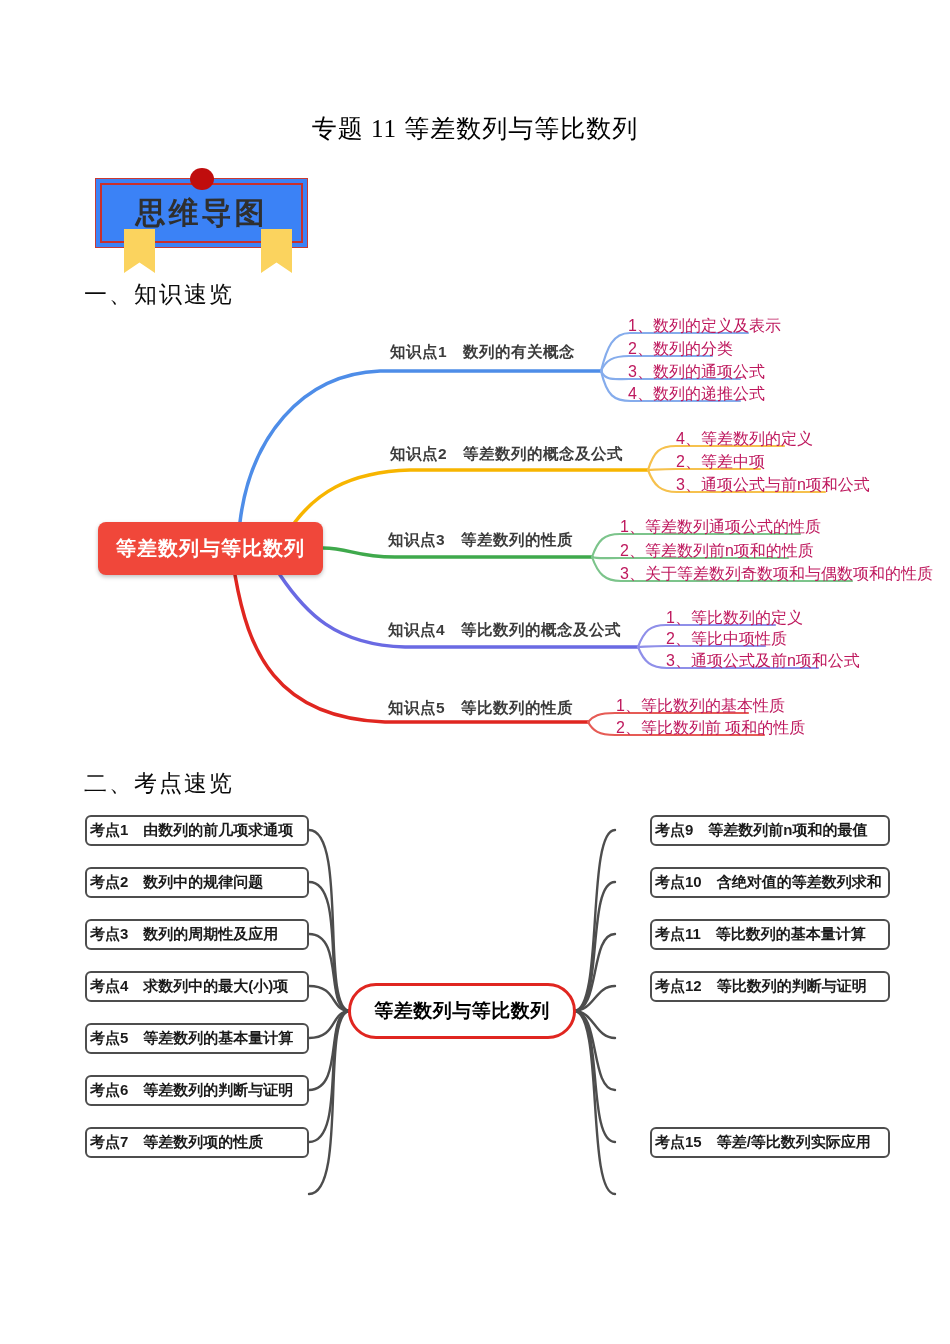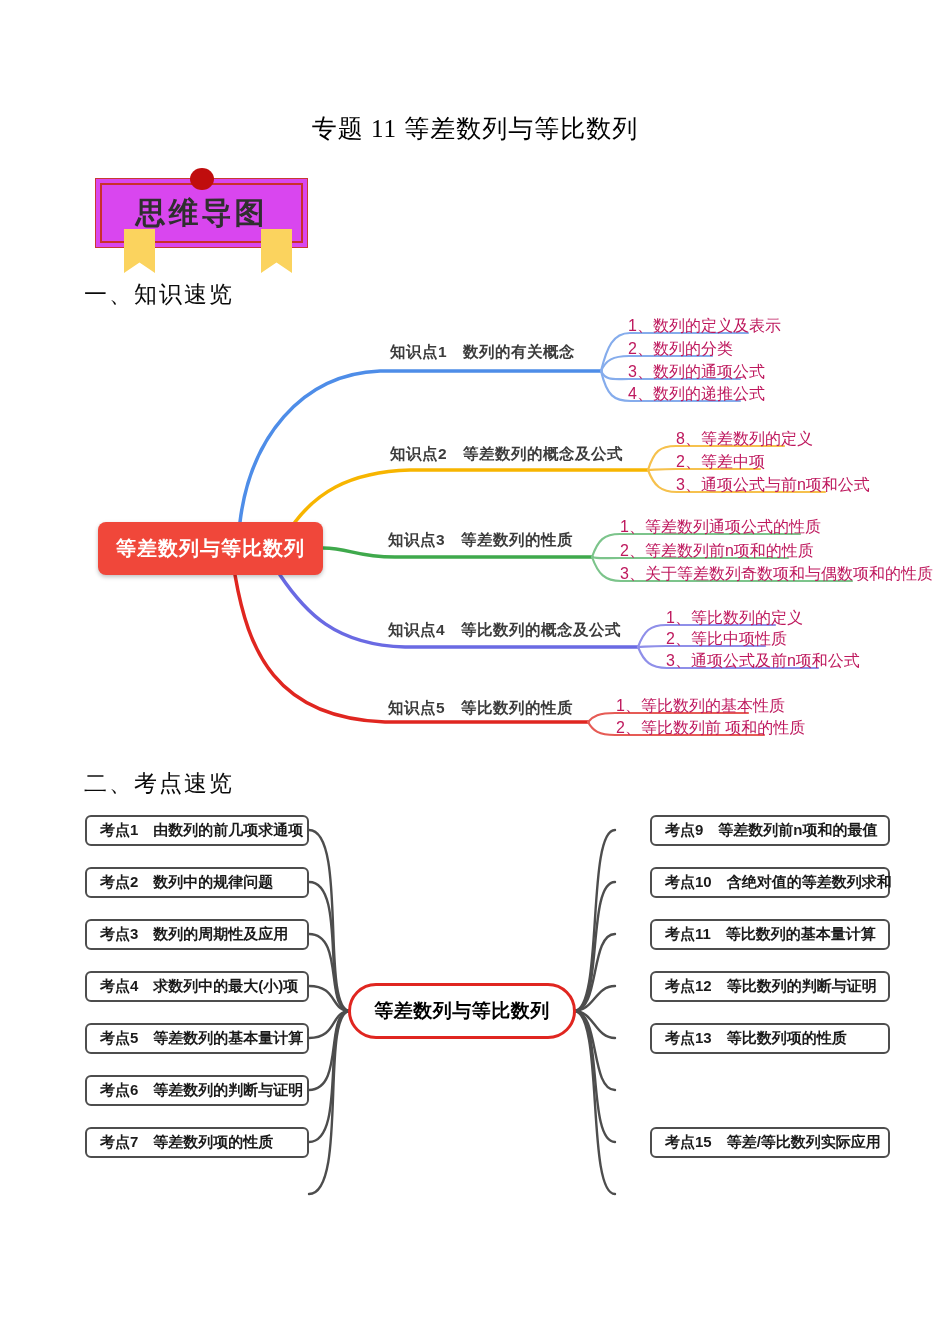--- a/index.html
+++ b/index.html
@@ -13,21 +13,21 @@
   .doc-title {
     position: absolute; top: 112px; left: 0; width: 950px;
     text-align: center;
     font-family: "Liberation Serif", serif;
     font-size: 25px; color: #000; font-weight: 500;
     letter-spacing: 1px;
   }
   
   .badge {
     position: absolute; left: 95px; top: 178px; width: 213px; height: 70px;
-    border: 1.5px solid #c93a32; background: #d946ef;
+    border: 1.5px solid #c93a32; background: #3b82f6;
   }
   .badge-inner {
     position: absolute; inset: 4px; border: 2.5px solid #c9302c;
     display: flex; align-items: center; justify-content: center;
   }
   .badge-text {
     font-size: 30px; font-weight: 700; color: #2f2f2f; letter-spacing: 3px;
   }
   .badge-dot {
     position: absolute; left: 50%; top: -11px; width: 24px; height: 22px;
@@ -63,21 +63,21 @@
     letter-spacing: .5px; white-space: nowrap;
   }
   .subitem {
     position: absolute; font-size: 16px; color: #be185d; white-space: nowrap;
   }
   
   .map2 { position: absolute; left: 0; top: 800px; width: 950px; height: 436px; }
   .kbox {
     position: absolute; height: 31px; background: #fff;
     border: 2.5px solid #4d4d4d; border-radius: 6px;
-    display: flex; align-items: center; padding-left: 13px;
+    display: flex; align-items: center; padding-left: 3px;
     font-size: 15px; font-weight: 700; color: #1a1a1a; white-space: nowrap;
     z-index: 2;
   }
   .kbox.left  { left: 85px;  width: 224px; }
   .kbox.right { left: 650px; width: 240px; }
   .pill {
     position: absolute; left: 348px; top: 183px; width: 228px; height: 56px;
     background: #fff; border: 3.5px solid #e02620; border-radius: 28px;
     display: flex; align-items: center; justify-content: center;
     font-size: 19px; font-weight: 700; color: #000; letter-spacing: .5px;
@@ -136,21 +136,21 @@
   <div class="branch-label" style="left:390px; top:144px">知识点2　等差数列的概念及公式</div>
   <div class="branch-label" style="left:388px; top:230px">知识点3　等差数列的性质</div>
   <div class="branch-label" style="left:388px; top:320px">知识点4　等比数列的概念及公式</div>
   <div class="branch-label" style="left:388px; top:398px">知识点5　等比数列的性质</div>
 
   <div class="subitem" style="left:628px; top:16px">1、数列的定义及表示</div>
   <div class="subitem" style="left:628px; top:39px">2、数列的分类</div>
   <div class="subitem" style="left:628px; top:62px">3、数列的通项公式</div>
   <div class="subitem" style="left:628px; top:84px">4、数列的递推公式</div>
 
-  <div class="subitem" style="left:676px; top:129px">8、等差数列的定义</div>
+  <div class="subitem" style="left:676px; top:129px">4、等差数列的定义</div>
   <div class="subitem" style="left:676px; top:152px">2、等差中项</div>
   <div class="subitem" style="left:676px; top:175px">3、通项公式与前n项和公式</div>
 
   <div class="subitem" style="left:620px; top:217px">1、等差数列通项公式的性质</div>
   <div class="subitem" style="left:620px; top:241px">2、等差数列前n项和的性质</div>
   <div class="subitem" style="left:620px; top:264px">3、关于等差数列奇数项和与偶数项和的性质</div>
 
   <div class="subitem" style="left:666px; top:308px">1、等比数列的定义</div>
   <div class="subitem" style="left:666px; top:329px">2、等比中项性质</div>
   <div class="subitem" style="left:666px; top:351px">3、通项公式及前n项和公式</div>
@@ -190,15 +190,14 @@
   <div class="kbox left" style="top:119px">考点3　数列的周期性及应用</div>
   <div class="kbox left" style="top:171px">考点4　求数列中的最大(小)项</div>
   <div class="kbox left" style="top:223px">考点5　等差数列的基本量计算</div>
   <div class="kbox left" style="top:275px">考点6　等差数列的判断与证明</div>
   <div class="kbox left" style="top:327px">考点7　等差数列项的性质</div>
 
   <div class="kbox right" style="top:15px">考点9　等差数列前n项和的最值</div>
   <div class="kbox right" style="top:67px">考点10　含绝对值的等差数列求和</div>
   <div class="kbox right" style="top:119px">考点11　等比数列的基本量计算</div>
   <div class="kbox right" style="top:171px">考点12　等比数列的判断与证明</div>
-  <div class="kbox right" style="top:223px">考点13　等比数列项的性质</div>
   <div class="kbox right" style="top:327px">考点15　等差/等比数列实际应用</div>
 </div>
 
 </body></html>

